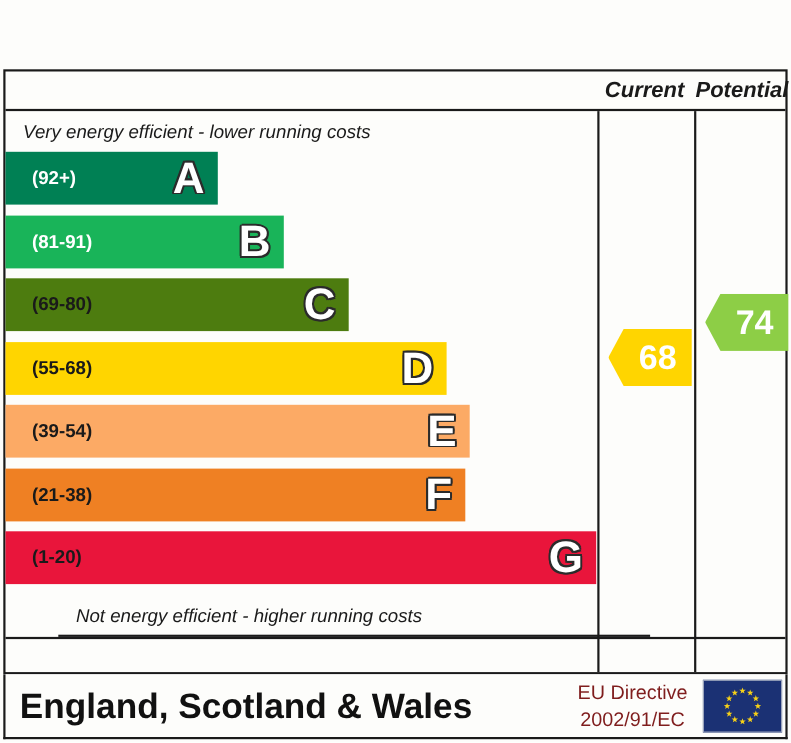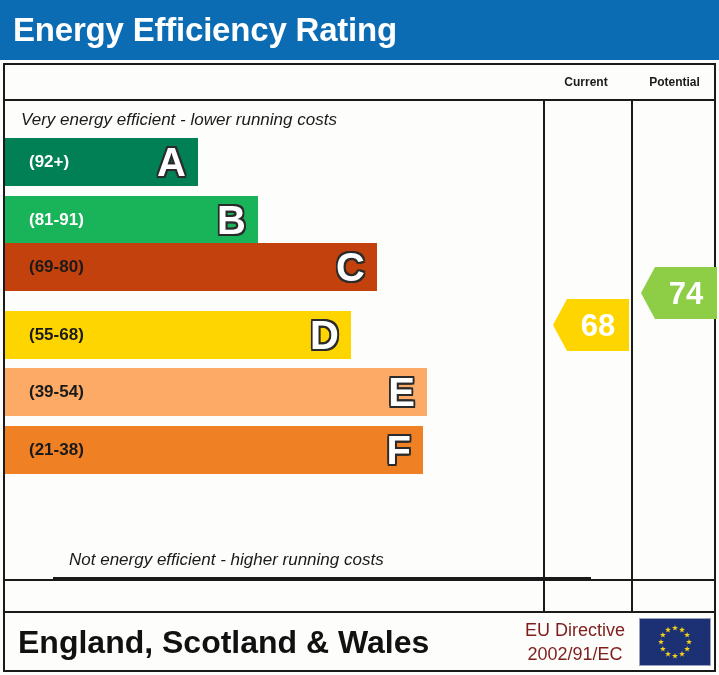--- a/index.html
+++ b/index.html
@@ -66,24 +66,25 @@
     height: 36px;
     box-sizing: border-box;
     border-bottom: 2px solid #1a1a1a;
   }
   .hdr-cell {
     position: absolute;
     top: 0;
     height: 34px;
     line-height: 34px;
     text-align: center;
-    font-size: 12px;
+    font-size: 20px;
     font-weight: bold;
     color: #1a1a1a;
     box-sizing: border-box;
+    font-style: italic;
   }
   .hdr-current {
     left: 538px;
     width: 86px;
   }
   .hdr-potential {
     left: 626px;
     width: 87px;
   }
 
@@ -239,23 +240,20 @@
     border: 1px solid #9aa3bb;
     box-sizing: border-box;
   }
   .eu-flag svg { display: block; }
 </style>
 </head>
 <body>
 
 <div id="epc">
 
-  <div class="title-bar">
-    <div class="title-text">Energy Efficiency Rating</div>
-  </div>
 
   <div class="chart-frame">
 
     <div class="header-row">
       <div class="hdr-cell hdr-current">Current</div>
       <div class="hdr-cell hdr-potential">Potential</div>
     </div>
 
     <div class="vline vline-1"></div>
     <div class="vline vline-2"></div>
@@ -264,35 +262,39 @@
 
     <div class="bands">
         <div class="band txt-light" style="top: 0px; width: 193px; background: rgb(0, 128, 84); padding-left: 25px;">
           <span class="range">(92+)</span>
           <span class="letter">A</span>
         </div>
         <div class="band txt-light" style="top: 57.5px; width: 253px; background: rgb(25, 180, 89);">
           <span class="range">(81-91)</span>
           <span class="letter">B</span>
         </div>
-        <div class="band txt-dark" style="top: 105px; width: 372px; background: #c2410c;">
+        <div class="band txt-dark" style="top: 115px; width: 312px; background: #4d7c0f;">
           <span class="range">(69-80)</span>
           <span class="letter">C</span>
         </div>
-        <div class="band txt-dark" style="top: 172.5px; width: 346px; background: rgb(255, 213, 0);">
+        <div class="band txt-dark" style="top: 172.5px; width: 401px; background: rgb(255, 213, 0);">
           <span class="range">(55-68)</span>
           <span class="letter">D</span>
         </div>
         <div class="band txt-dark" style="top: 230px; width: 422px; background: rgb(252, 170, 101);">
           <span class="range">(39-54)</span>
           <span class="letter">E</span>
         </div>
         <div class="band txt-dark" style="top: 287.5px; width: 418px; background: rgb(239, 128, 35);">
           <span class="range">(21-38)</span>
           <span class="letter">F</span>
+        </div>
+        <div class="band txt-dark" style="top: 345px; width: 537px; background: rgb(233, 21, 59);">
+          <span class="range">(1-20)</span>
+          <span class="letter">G</span>
         </div>
       </div>
 
     <div class="caption caption-bottom">Not energy efficient - higher running costs</div>
     <div class="caption-bottom-rule"></div>
 
     <div id="markers">
         <div class="marker" style="left: 548px; top: 234px; width: 76px; background: rgb(255, 213, 0);">
           <span class="mval">68</span>
         </div>

